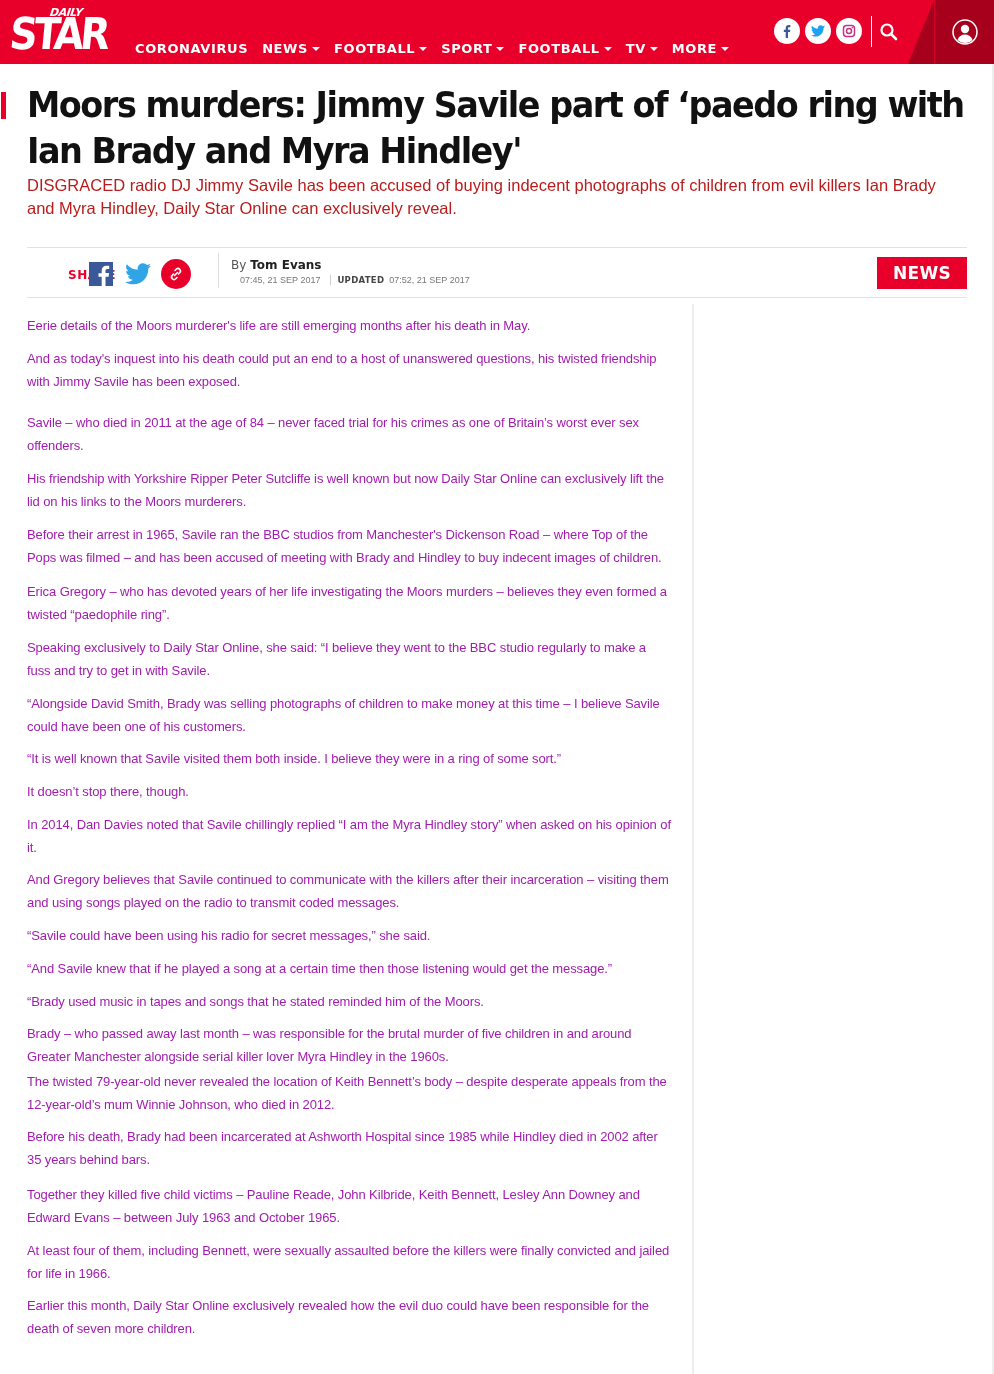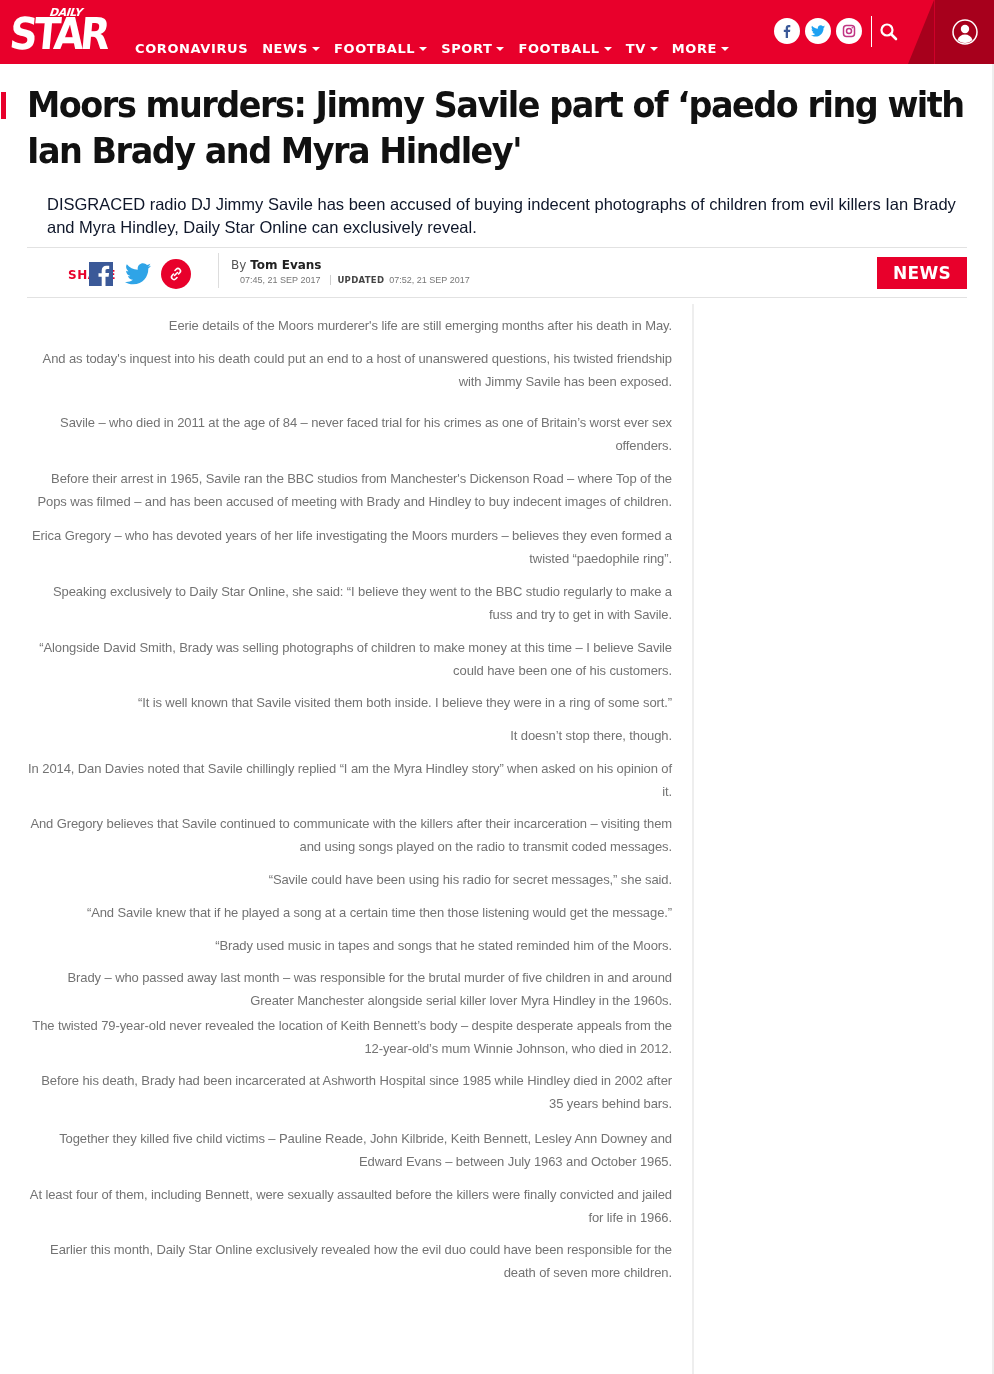--- a/index.html
+++ b/index.html
@@ -25,41 +25,41 @@
     
     .crumbs { position: absolute; left: 27px; top: 56px; height: 16px; display: flex; align-items: center; gap: 6px; font: 9px "DejaVu Sans", sans-serif; color: #333; }
     .crumb-logo { width: 20px; height: 16px; background: #e8002b; }
     .crumb-sep { width: 0; height: 0; border-top: 3px solid transparent; border-bottom: 3px solid transparent; border-left: 4px solid #e8002b; }
 
     .page-edge { position: absolute; right: 0; top: 64px; width: 2px; height: 1310px; background: #eee; }
 
     
     .title-bar { position: absolute; left: 1px; top: 92px; width: 5px; height: 27px; background: #e8002b; }
     .headline { position: absolute; left: 27px; top: 82px; width: 940px; font: bold 36px/46px "DejaVu Sans", sans-serif; color: #111; letter-spacing: -1.6px; transform: scaleX(0.93); transform-origin: left top; width: 1010px; }
-    .standfirst { position: absolute; left: 27px; top: 193px; width: 930px; font: 16.5px/23px "Liberation Sans", sans-serif; color: #0f172a; margin-left: 20px; }
+    .standfirst { position: absolute; left: 27px; top: 174px; width: 930px; font: 16.5px/23px "Liberation Sans", sans-serif; color: #b91c1c; }
 
     
     .meta-top { position: absolute; left: 27px; top: 247px; width: 940px; height: 1px; background: #e2e2e2; }
     .meta-bottom { position: absolute; left: 27px; top: 297px; width: 940px; height: 1px; background: #e2e2e2; }
     .share-label { position: absolute; left: 36px; top: 268px; font: bold 12px "DejaVu Sans", sans-serif; color: #e8002b; letter-spacing: 0.5px; margin-left: 32px; }
     .share-fb { position: absolute; left: 89px; top: 262px; width: 24px; height: 24px; background: #3b5998; }
     .share-tw { position: absolute; left: 125px; top: 263px; width: 26px; height: 22px; }
     .share-link { position: absolute; left: 161px; top: 259px; width: 30px; height: 30px; border-radius: 50%; background: #e8002b; display: flex; align-items: center; justify-content: center; }
     .meta-vdiv { position: absolute; left: 218px; top: 253px; width: 1px; height: 35px; background: #ddd; }
     .byline { position: absolute; left: 231px; top: 258px; font: 12px "DejaVu Sans", sans-serif; color: #555; }
     .byline b { color: #222; font-weight: bold; }
     .dates { position: absolute; left: 240px; top: 275px; font: 9px "Liberation Sans", sans-serif; color: #777; display: flex; align-items: flex-end; white-space: nowrap; }
     .dates .sep { width: 1px; height: 10px; background: #ccc; margin: 0 6px 0 10px; }
     .dates .upd { font: bold 8.5px "DejaVu Sans", sans-serif; color: #444; margin-right: 5px; letter-spacing: 0.3px; }
     .section-badge { position: absolute; left: 877px; top: 257px; width: 90px; height: 32px; background: #e8002b; color: #fff; font: bold 17px/32px "DejaVu Sans", sans-serif; text-align: center; letter-spacing: 0.3px; }
 
     
     .content-vline { position: absolute; left: 692px; top: 304px; width: 2px; height: 1070px; background: #eee; }
     .body { position: absolute; left: 27px; top: 314px; width: 645px; }
-    .body p { font: 13px/23px "Liberation Sans", sans-serif; color: #737373; letter-spacing: -0.1px; text-align: right; }
+    .body p { font: 13px/23px "Liberation Sans", sans-serif; color: #a21caf; letter-spacing: -0.1px; }
   </style>
 </head>
 <body>
 
 <div class="header">
   <div class="logo">
     <span class="daily">DAILY</span>
     <span class="star">STAR</span>
   </div>
 
@@ -173,20 +173,21 @@
   <span>07:52, 21 SEP 2017</span>
 </div>
 <div class="section-badge">NEWS</div>
 <div class="meta-bottom"></div>
 
 <div class="content-vline"></div>
 <div class="body">
   <p style="margin-bottom:10px;">Eerie details of the Moors murderer's life are still emerging months after his death in May.</p>
   <p style="margin-bottom:18px;">And as today's inquest into his death could put an end to a host of unanswered questions, his twisted friendship with Jimmy Savile has been exposed.</p>
   <p style="margin-bottom:10px;">Savile – who died in 2011 at the age of 84 – never faced trial for his crimes as one of Britain’s worst ever sex offenders.</p>
+  <p style="margin-bottom:10px;">His friendship with Yorkshire Ripper Peter Sutcliffe is well known but now Daily Star Online can exclusively lift the lid on his links to the Moors murderers.</p>
   <p style="margin-bottom:11px;">Before their arrest in 1965, Savile ran the BBC studios from Manchester's Dickenson Road – where Top of the Pops was filmed – and has been accused of meeting with Brady and Hindley to buy indecent images of children.</p>
   <p style="margin-bottom:10px;">Erica Gregory – who has devoted years of her life investigating the Moors murders – believes they even formed a twisted “paedophile ring”.</p>
   <p style="margin-bottom:10px;">Speaking exclusively to Daily Star Online, she said: “I believe they went to the BBC studio regularly to make a fuss and try to get in with Savile.</p>
   <p style="margin-bottom:9px;">“Alongside David Smith, Brady was selling photographs of children to make money at this time – I believe Savile could have been one of his customers.</p>
   <p style="margin-bottom:10px;">“It is well known that Savile visited them both inside. I believe they were in a ring of some sort.”</p>
   <p style="margin-bottom:10px;">It doesn’t stop there, though.</p>
   <p style="margin-bottom:9px;">In 2014, Dan Davies noted that Savile chillingly replied “I am the Myra Hindley story” when asked on his opinion of it.</p>
   <p style="margin-bottom:10px;">And Gregory believes that Savile continued to communicate with the killers after their incarceration – visiting them and using songs played on the radio to transmit coded messages.</p>
   <p style="margin-bottom:10px;">“Savile could have been using his radio for secret messages,” she said.</p>
   <p style="margin-bottom:10px;">“And Savile knew that if he played a song at a certain time then those listening would get the message.”</p>

